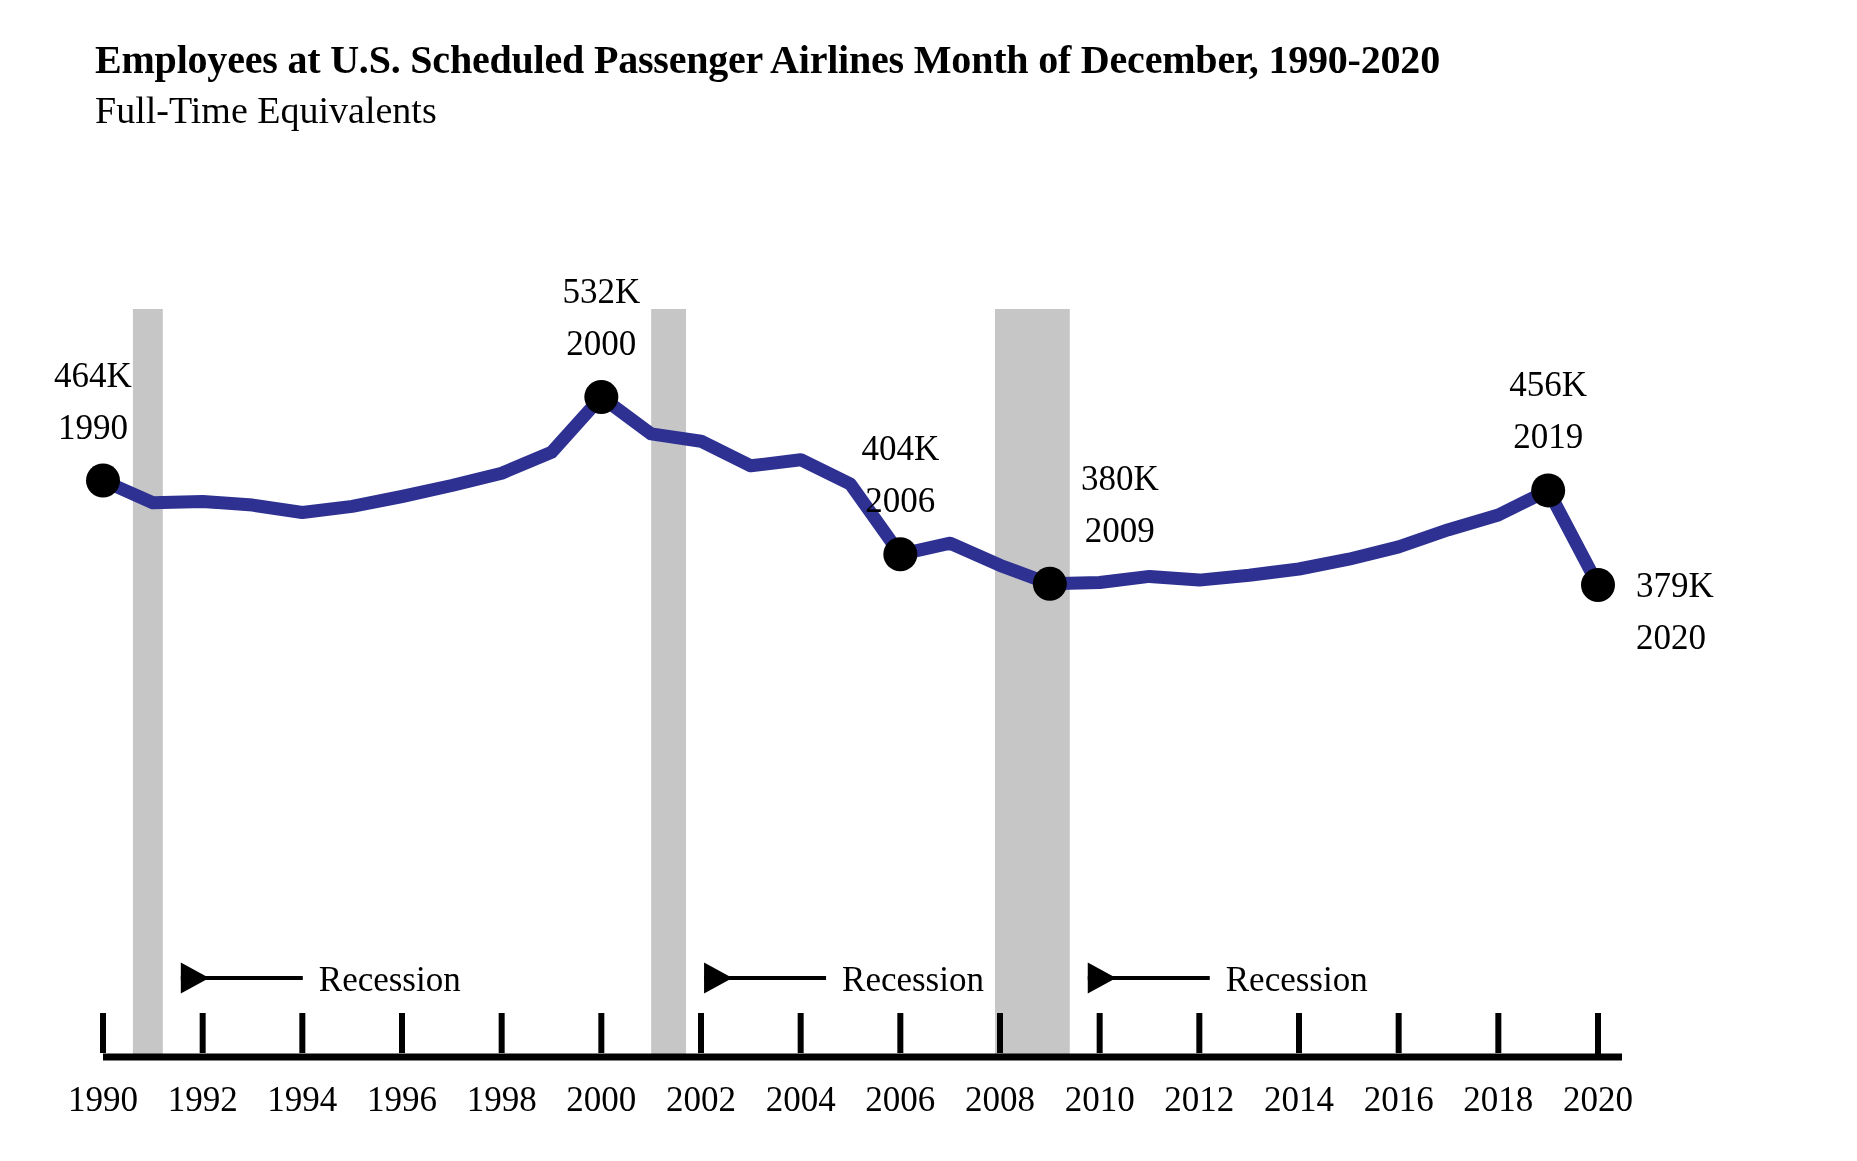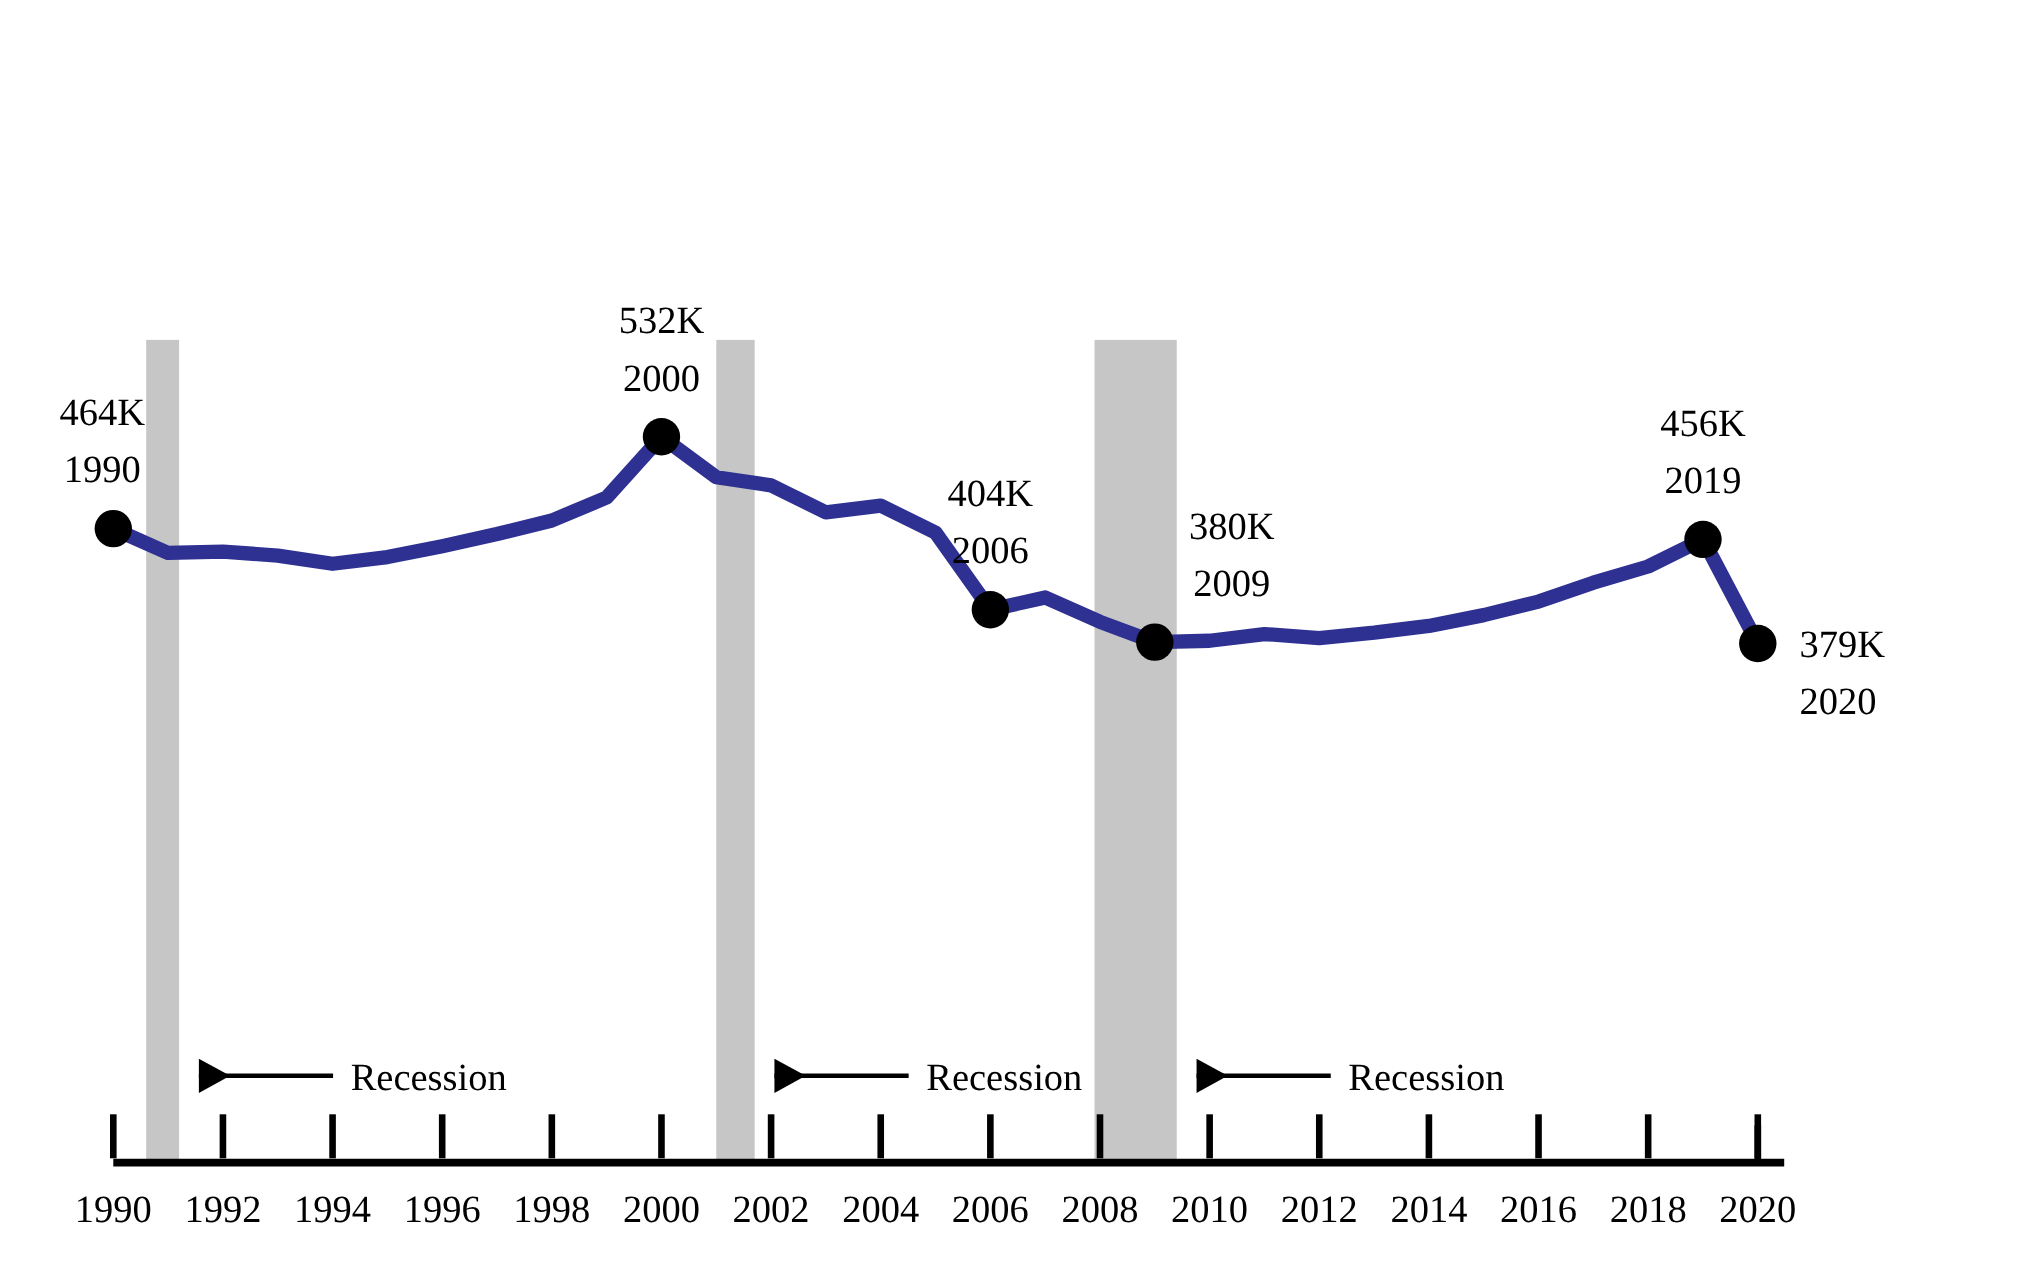--- a/index.html
+++ b/index.html
@@ -63,20 +63,24 @@
     font-family: "Liberation Serif", "DejaVu Serif", serif;
     font-size: 35px;
     fill: #000000;
   }
 </style>
 </head>
 <body>
 
 <div id="figure">
 
+  <div class="title-block">
+    <div class="chart-title">Employees at U.S. Scheduled Passenger Airlines Month of December, 1990-2020</div>
+    <div class="chart-subtitle">Full-Time Equivalents</div>
+  </div>
 
   <svg class="plot" viewBox="0 0 1857 1161">
 
     <g>
       <rect id="band-0" x="132.89999999999546" y="309" width="29.9000000000068" height="748" fill="#C6C6C6"></rect>
       <rect id="band-1" x="651.1666666666666" y="309" width="34.88333333333571" height="748" fill="#C6C6C6"></rect>
       <rect id="band-2" x="995.0166666666712" y="309" width="74.75" height="748" fill="#C6C6C6"></rect>
     </g>
 
     <g>

